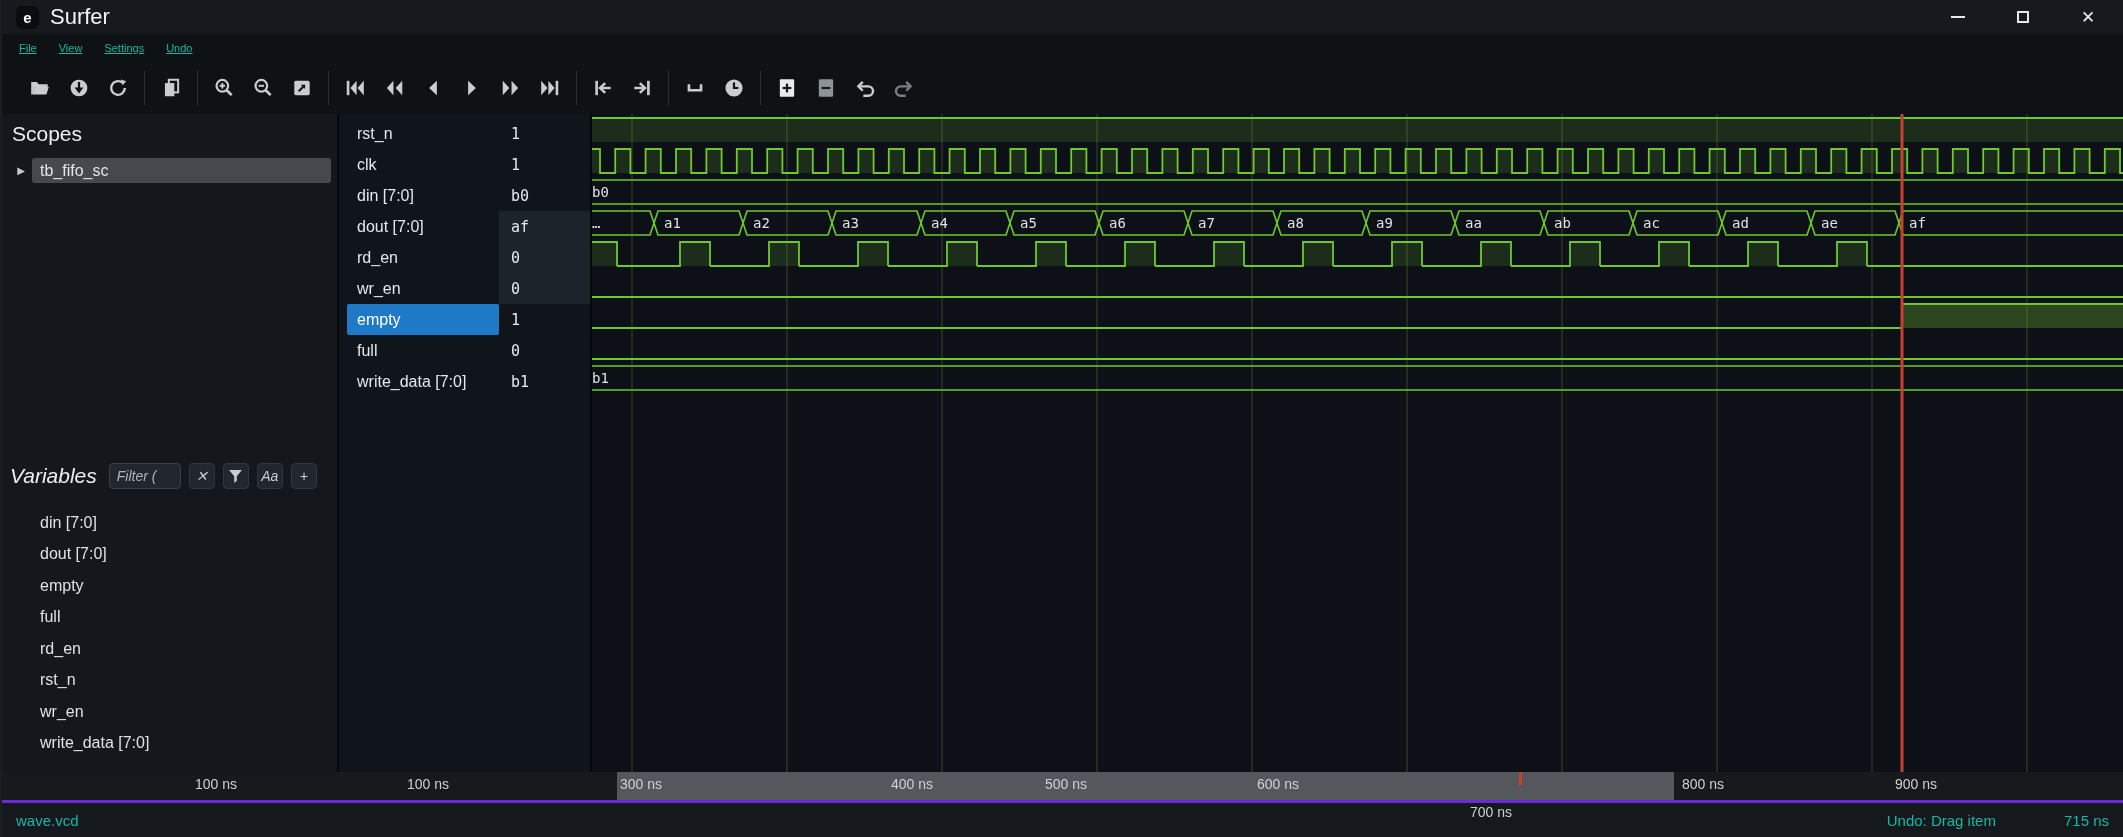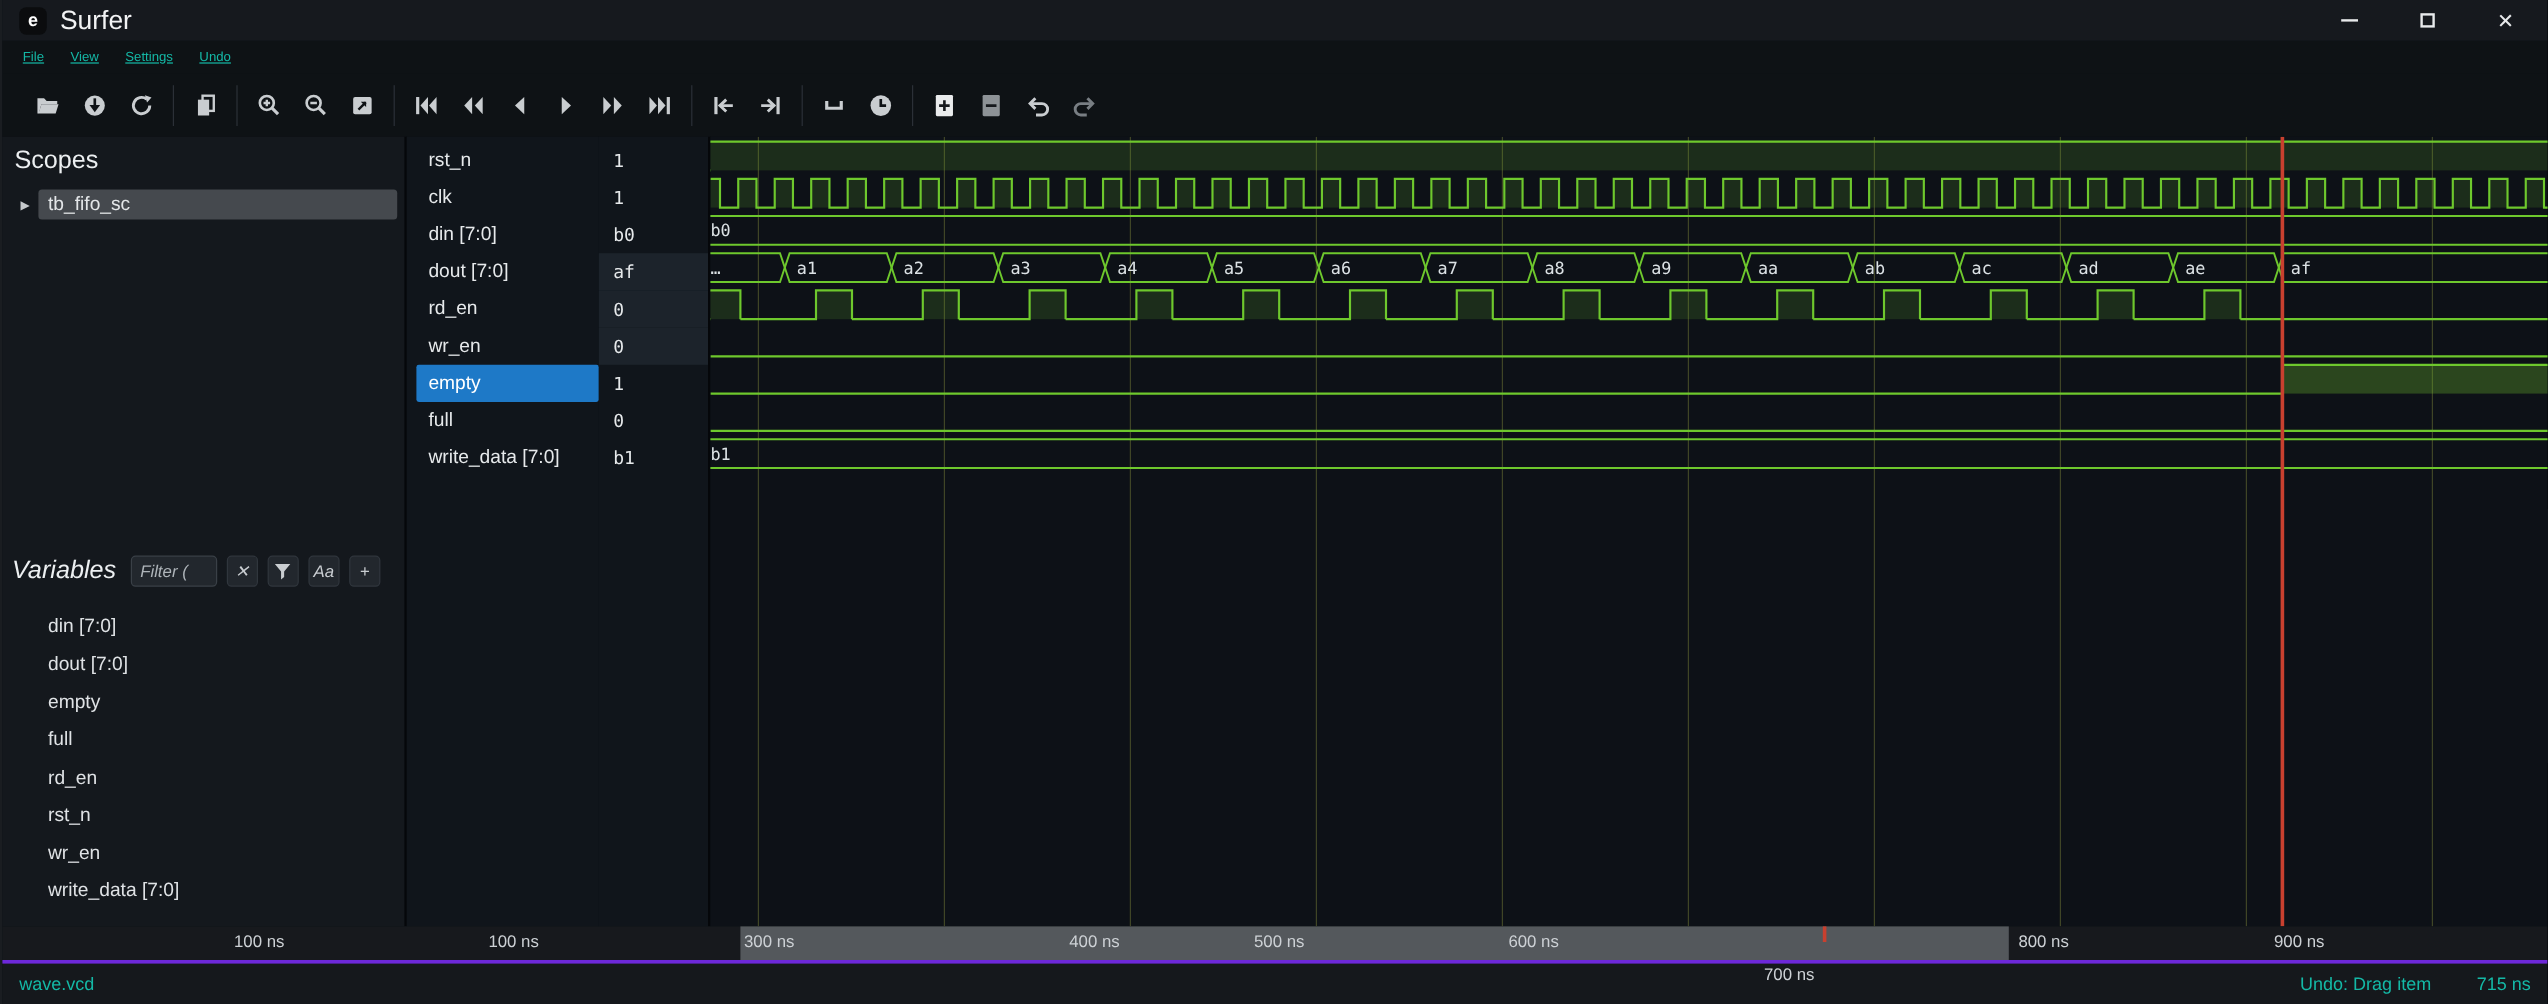--- a/index.html
+++ b/index.html
@@ -77,21 +77,21 @@
   
   .overview { height:28px; background:#17191d; position:relative; flex:none; }
   .ov-viewport { position:absolute; top:0; bottom:0; background:#54585c; }
   .ov-label { position:absolute; top:4px; font-size:14px; color:#cdd1d5; white-space:nowrap; }
   .ov-cursor { position:absolute; top:0; width:3px; height:13px; background:#c8402f; }
 
   
   .statusbar { height:37px; background:#15181c; border-top:3px solid #6d28d9;
                display:flex; align-items:center; padding:0 14px; font-size:15px;
                color:#14b8a6; flex:none; }
-  .status-right { margin-left:auto; display:flex; gap:38px; }
+  .status-right { margin-left:auto; display:flex; gap:68px; }
 </style>
 </head>
 <body>
 
 <div class="window">
 
   <div class="titlebar">
     <div class="logo">e</div>
     <div class="title">Surfer</div>
     <div class="win-controls">

